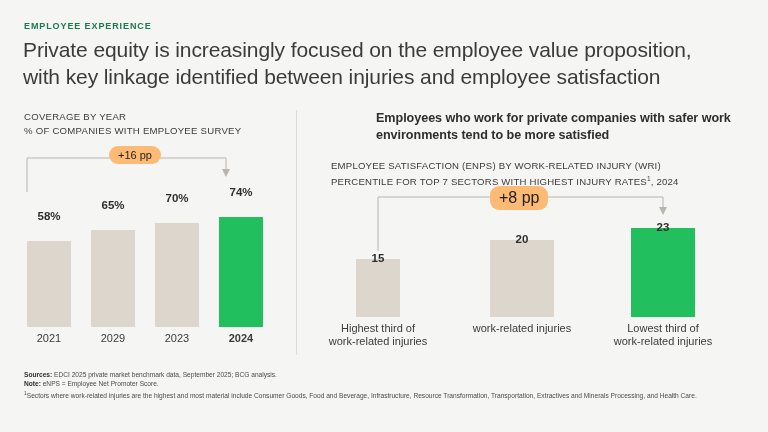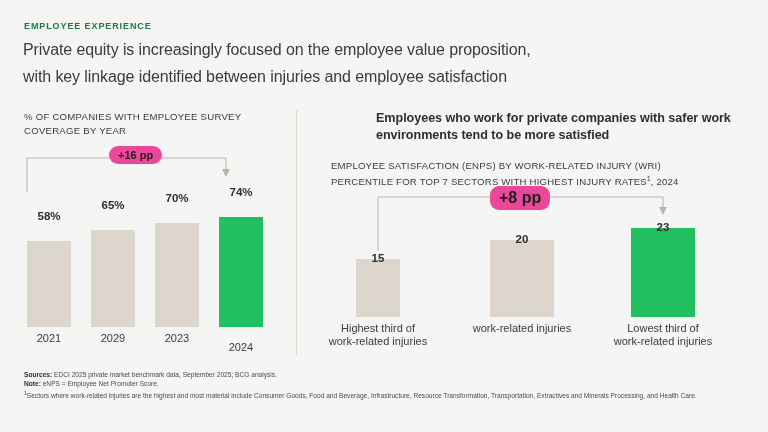--- a/index.html
+++ b/index.html
@@ -19,21 +19,21 @@
   
   .eyebrow {
     position: absolute; left: 24px; top: 21px;
     font-size: 9px; font-weight: bold;
     letter-spacing: 0.9px;
     color: #1b7a4f;
   }
   .headline {
     position: absolute; left: 23px; top: 36px;
     width: 730px;
-    font-size: 16px;
+    font-size: 21px;
     font-weight: normal;
     line-height: 27px;
     color: #3b3b3b;
     letter-spacing: -0.1px;
   }
 
   
   .divider {
     position: absolute;
     left: 296px; top: 110px;
@@ -87,24 +87,24 @@
     font-size: 11px;
     color: #3b3b3b;
     line-height: 12.5px;
     white-space: nowrap;
   }
 
   
   .bracket-svg { position: absolute; left: 0; top: 0; overflow: visible; }
   .badge {
     position: absolute;
-    background: #ec4899;
+    background: #fdba74;
     color: #1f1f1f;
     font-size: 11px;
-    font-weight: bold;
+    font-weight: normal;
     border-radius: 9px;
     padding: 2.5px 9px 3px 9px;
     white-space: nowrap;
   }
   .badge.small { font-size: 16px; }
 
   
   .footer {
     position: absolute; left: 24px; top: 370px; width: 726px;
     font-size: 6.6px;
@@ -124,22 +124,22 @@
   <div class="headline">
     <div>Private equity is increasingly focused on the employee value proposition,</div>
     <div>with key linkage identified between injuries and employee satisfaction</div>
   </div>
 
   <div class="divider"></div>
 
   <div class="panel-left">
 
     <div class="kicker">
+      <div>COVERAGE BY YEAR</div>
       <div>% OF COMPANIES WITH EMPLOYEE SURVEY</div>
-      <div>COVERAGE BY YEAR</div>
     </div>
 
     <div class="plot">
 
       <svg class="bracket-svg" width="255" height="245">
         <path d="M3,48 L3,82" stroke="#b9b5ae" stroke-width="1" fill="none"></path>
         <path d="M3,48 L202,48" stroke="#b9b5ae" stroke-width="1" fill="none"></path>
         <path d="M202,48 L202,59" stroke="#b9b5ae" stroke-width="1" fill="none"></path>
         <polygon points="198,59 206,59 202,67" fill="#b9b5ae"></polygon>
       </svg>
@@ -151,21 +151,21 @@
       <div class="bar accent" style="left:195px; width:44px; height:110px; bottom:28px;"></div>
 
       <div class="bar-value" style="left:3px;   width:44px; top:100px;">58%</div>
       <div class="bar-value" style="left:67px;  width:44px; top:89px;">65%</div>
       <div class="bar-value" style="left:131px; width:44px; top:82px;">70%</div>
       <div class="bar-value" style="left:195px; width:44px; top:76px;">74%</div>
 
       <div class="tick" style="left:3px;   width:44px; top:222px;">2021</div>
       <div class="tick" style="left:67px;  width:44px; top:222px;">2029</div>
       <div class="tick" style="left:131px; width:44px; top:222px;">2023</div>
-      <div class="tick" style="left:195px; width:44px; top:231px;">2024</div>
+      <div class="tick" style="left:195px; width:44px; top:222px;font-weight:bold;">2024</div>
     </div>
   </div>
 
   <div class="panel-right">
 
     <div class="subhead">
       <div>Employees who work for private companies with safer work</div>
       <div>environments tend to be more satisfied</div>
     </div>
 

